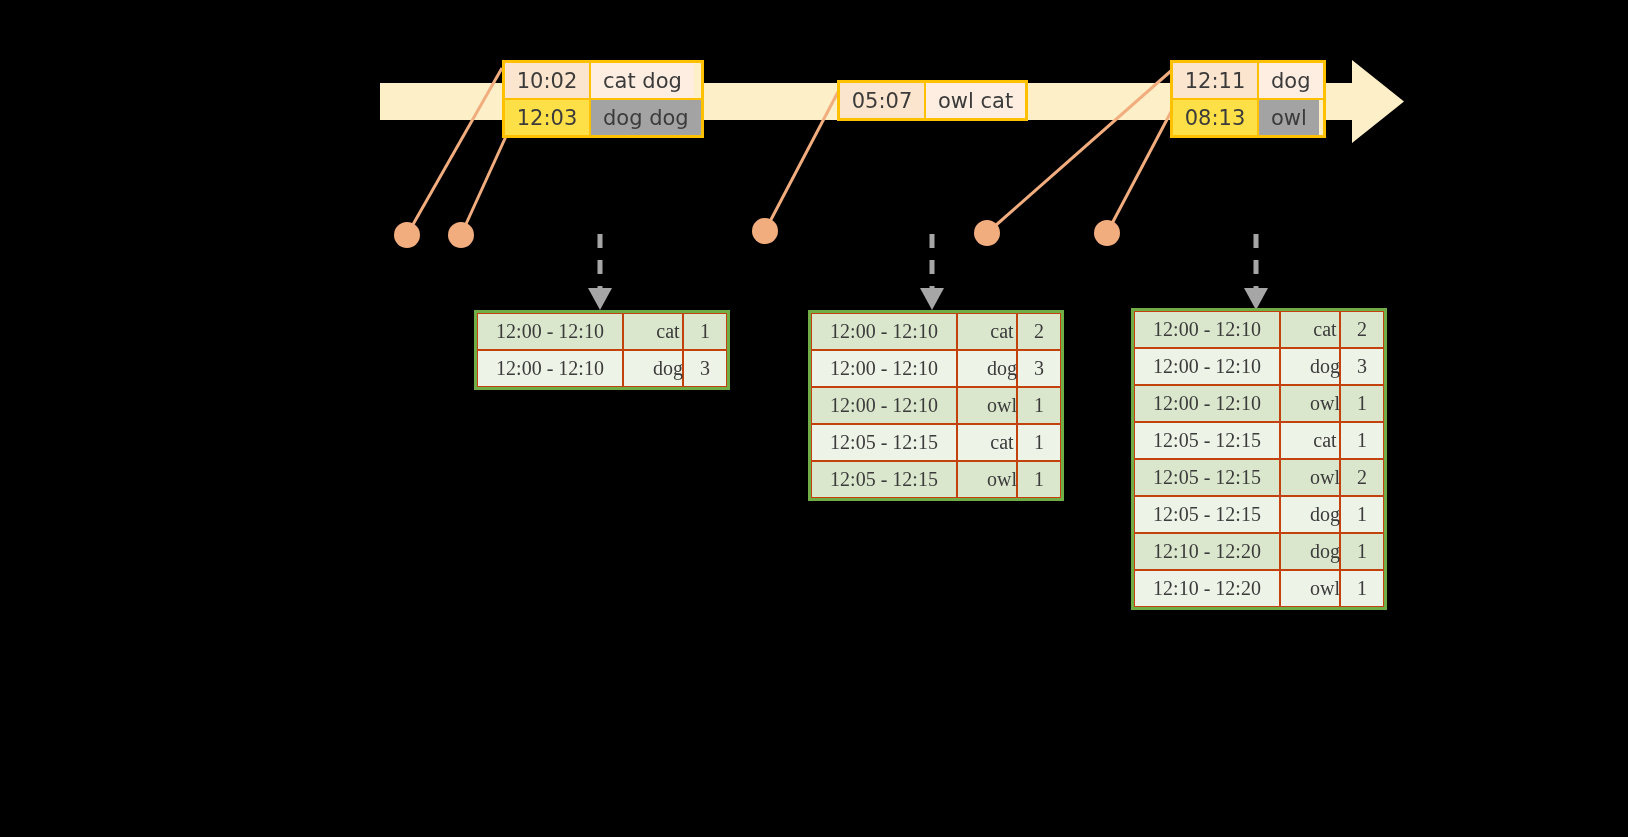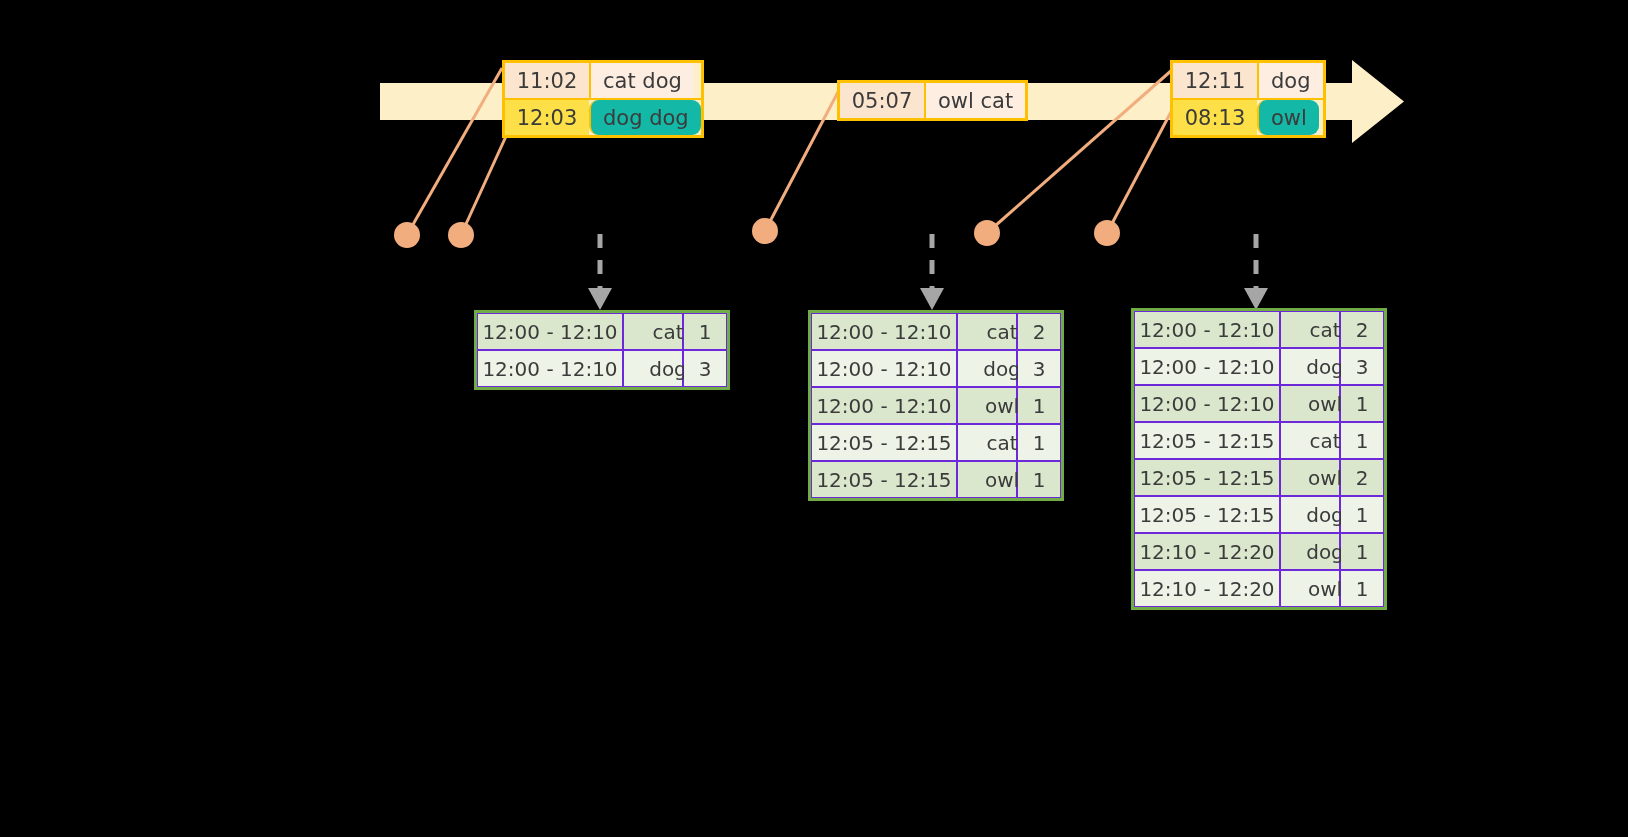--- a/index.html
+++ b/index.html
@@ -54,28 +54,29 @@
   .evt-cell.time {
     width: 84px;
     background: #fce5ce;
   }
   .evt-cell.vals {
     border-left: 2px solid #ffc000;
     background: #fdeee1;
     padding: 0 12px;
   }
   .row.r2 .evt-cell.time { background: #fde047; }
-  .row.r2 .evt-cell.vals { background: #14b8a6; border-radius: 9px; }
+  .row.r2 .evt-cell.vals { background: #a3a3a3; }
 
   
   .res-table {
     position: absolute;
     border: 3px solid #70ad47;
-    background: #6d28d9;
+    background: #c2410c;
     z-index: 4;
+    font-family: Liberation Serif, serif;
   }
   .res-row {
     display: flex;
     height: 37px;
   }
   .res-cell {
     font-size: 20px;
     color: #3b3b3b;
     display: flex;
     align-items: center;
@@ -125,21 +126,21 @@
     </g>
     <g fill="#a6a6a6">
       <path d="M588,288 L612,288 L600,310 Z"></path>
       <path d="M920,288 L944,288 L932,310 Z"></path>
       <path d="M1244,288 L1268,288 L1256,310 Z"></path>
     </g>
   </svg>
 
   <div class="evt-table" style="left:502px; top:60px;">
     <div class="row r1">
-      <div class="evt-cell time">11:02</div>
+      <div class="evt-cell time">10:02</div>
       <div class="evt-cell vals">cat dog</div>
     </div>
     <div class="row r2">
       <div class="evt-cell time">12:03</div>
       <div class="evt-cell vals">dog dog</div>
     </div>
   </div>
 
   <div class="evt-table" style="left:837px; top:80px;">
     <div class="row r1">

